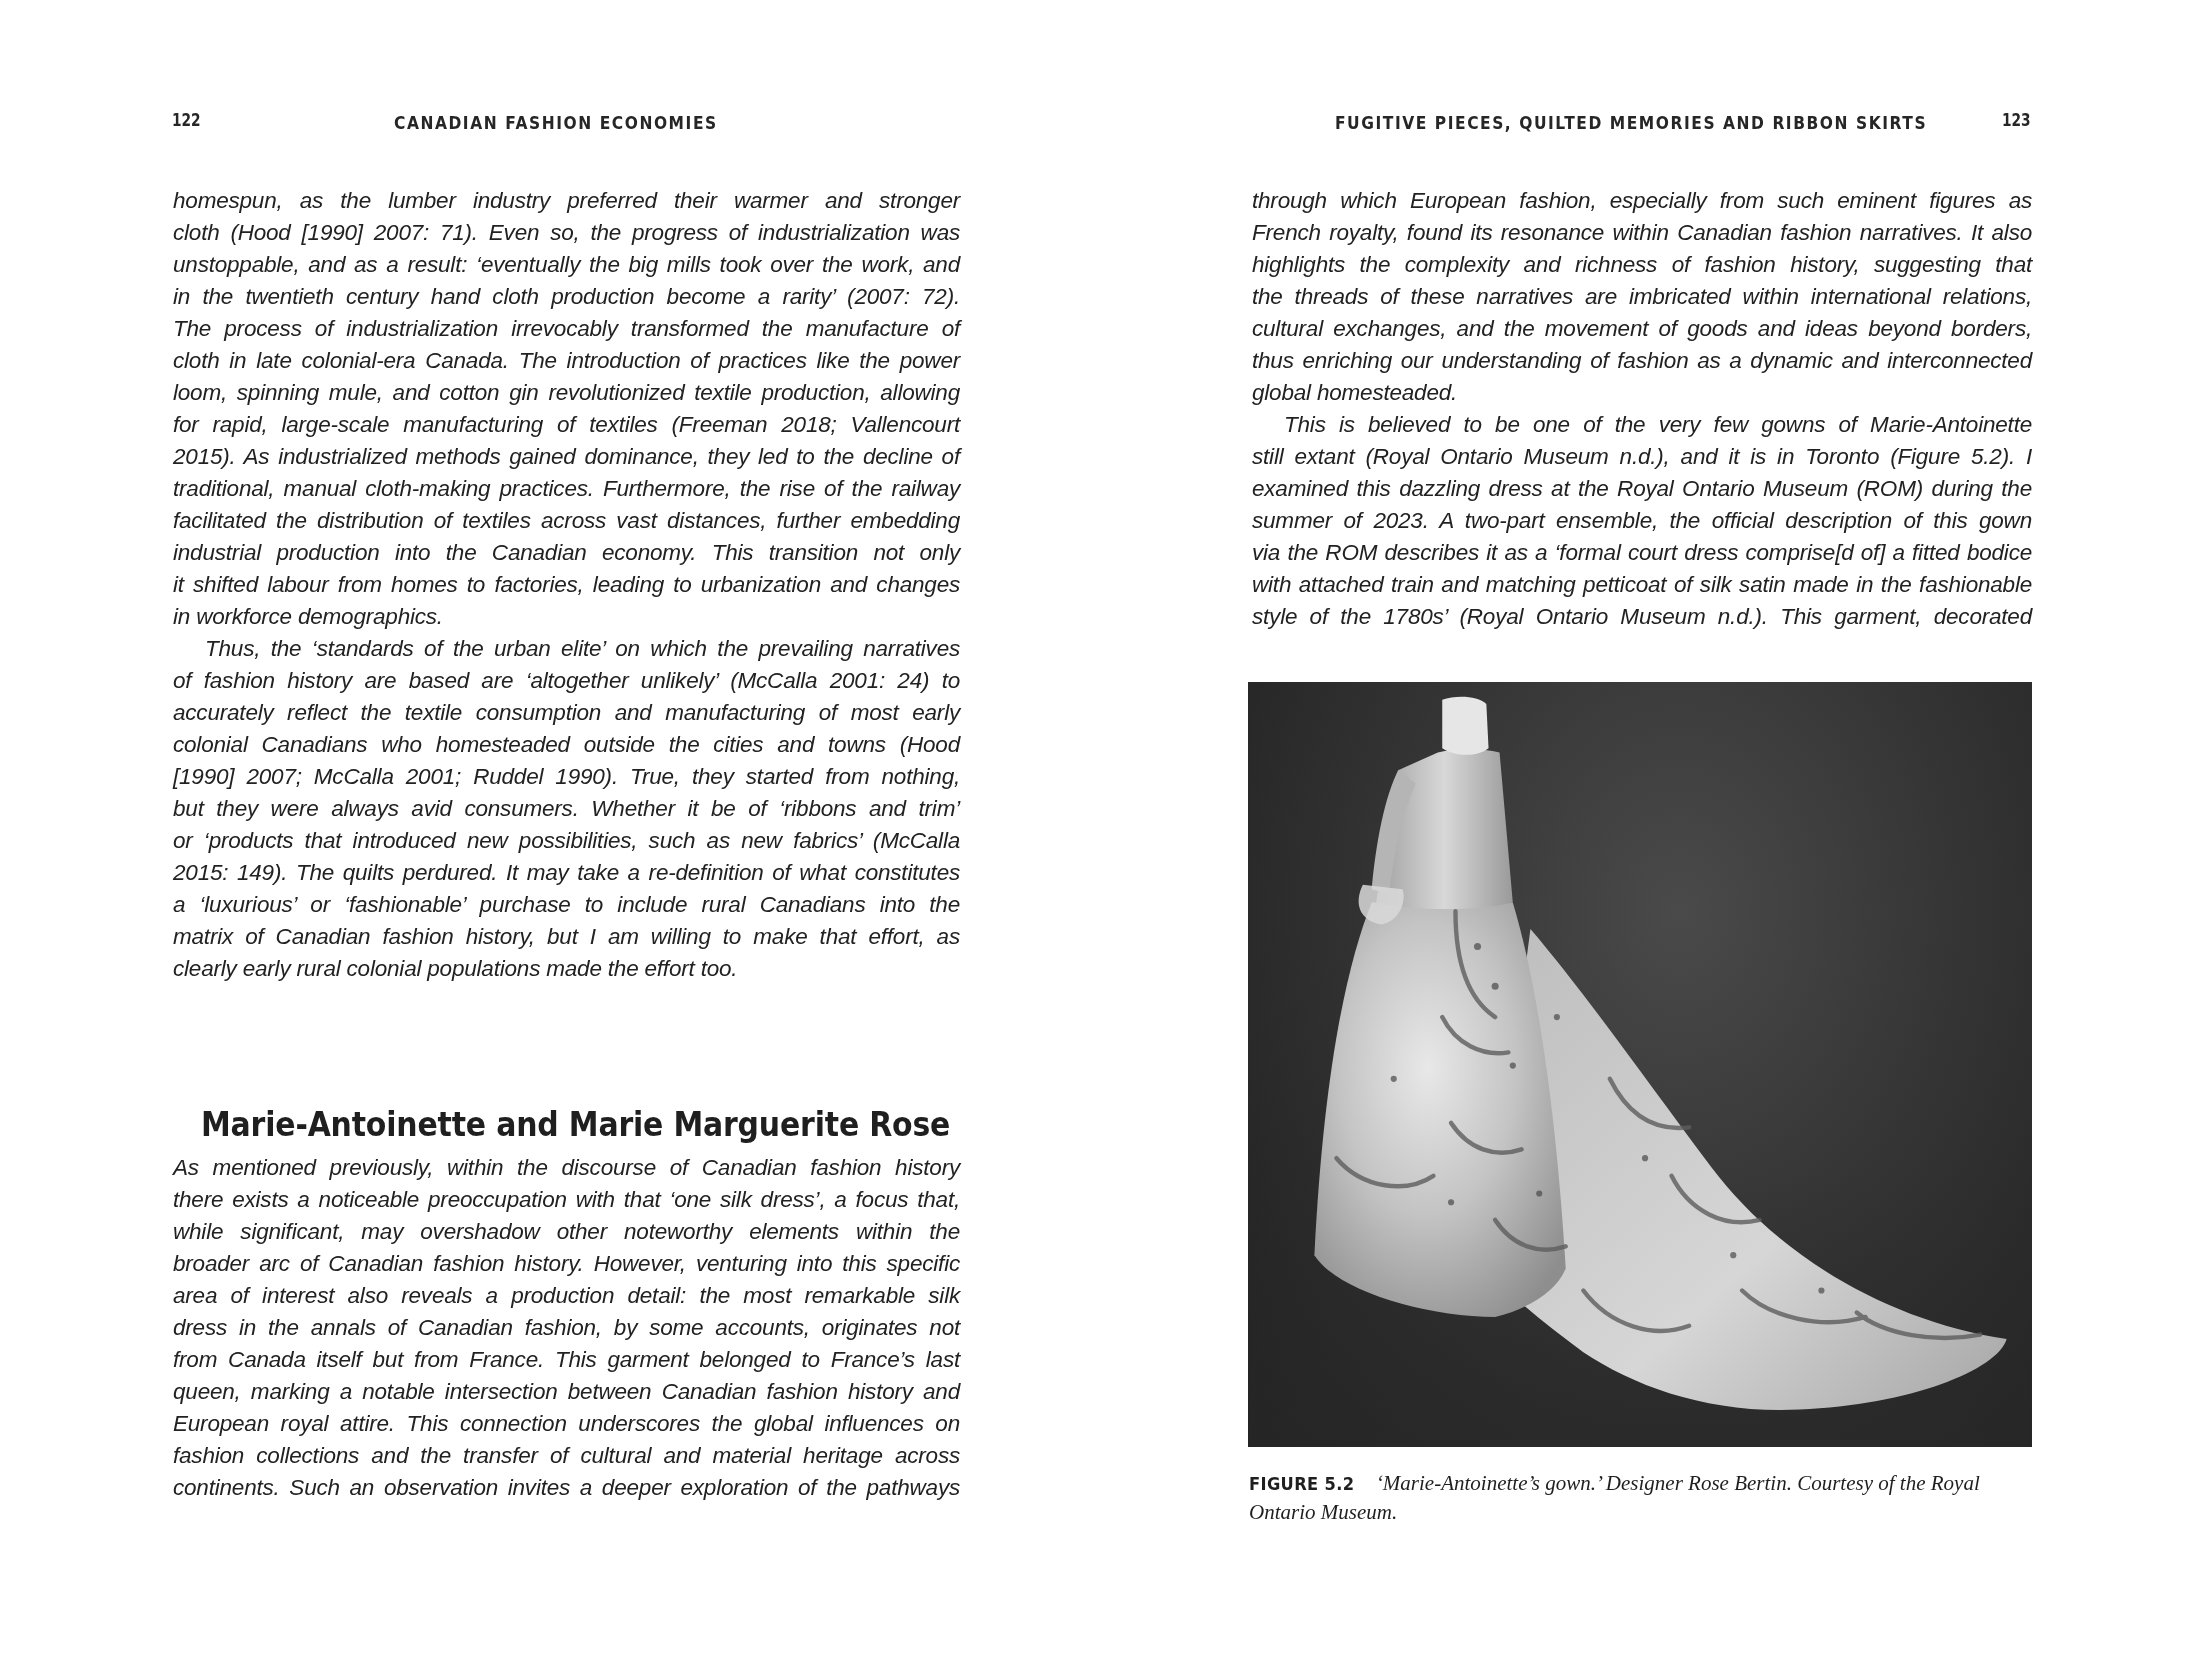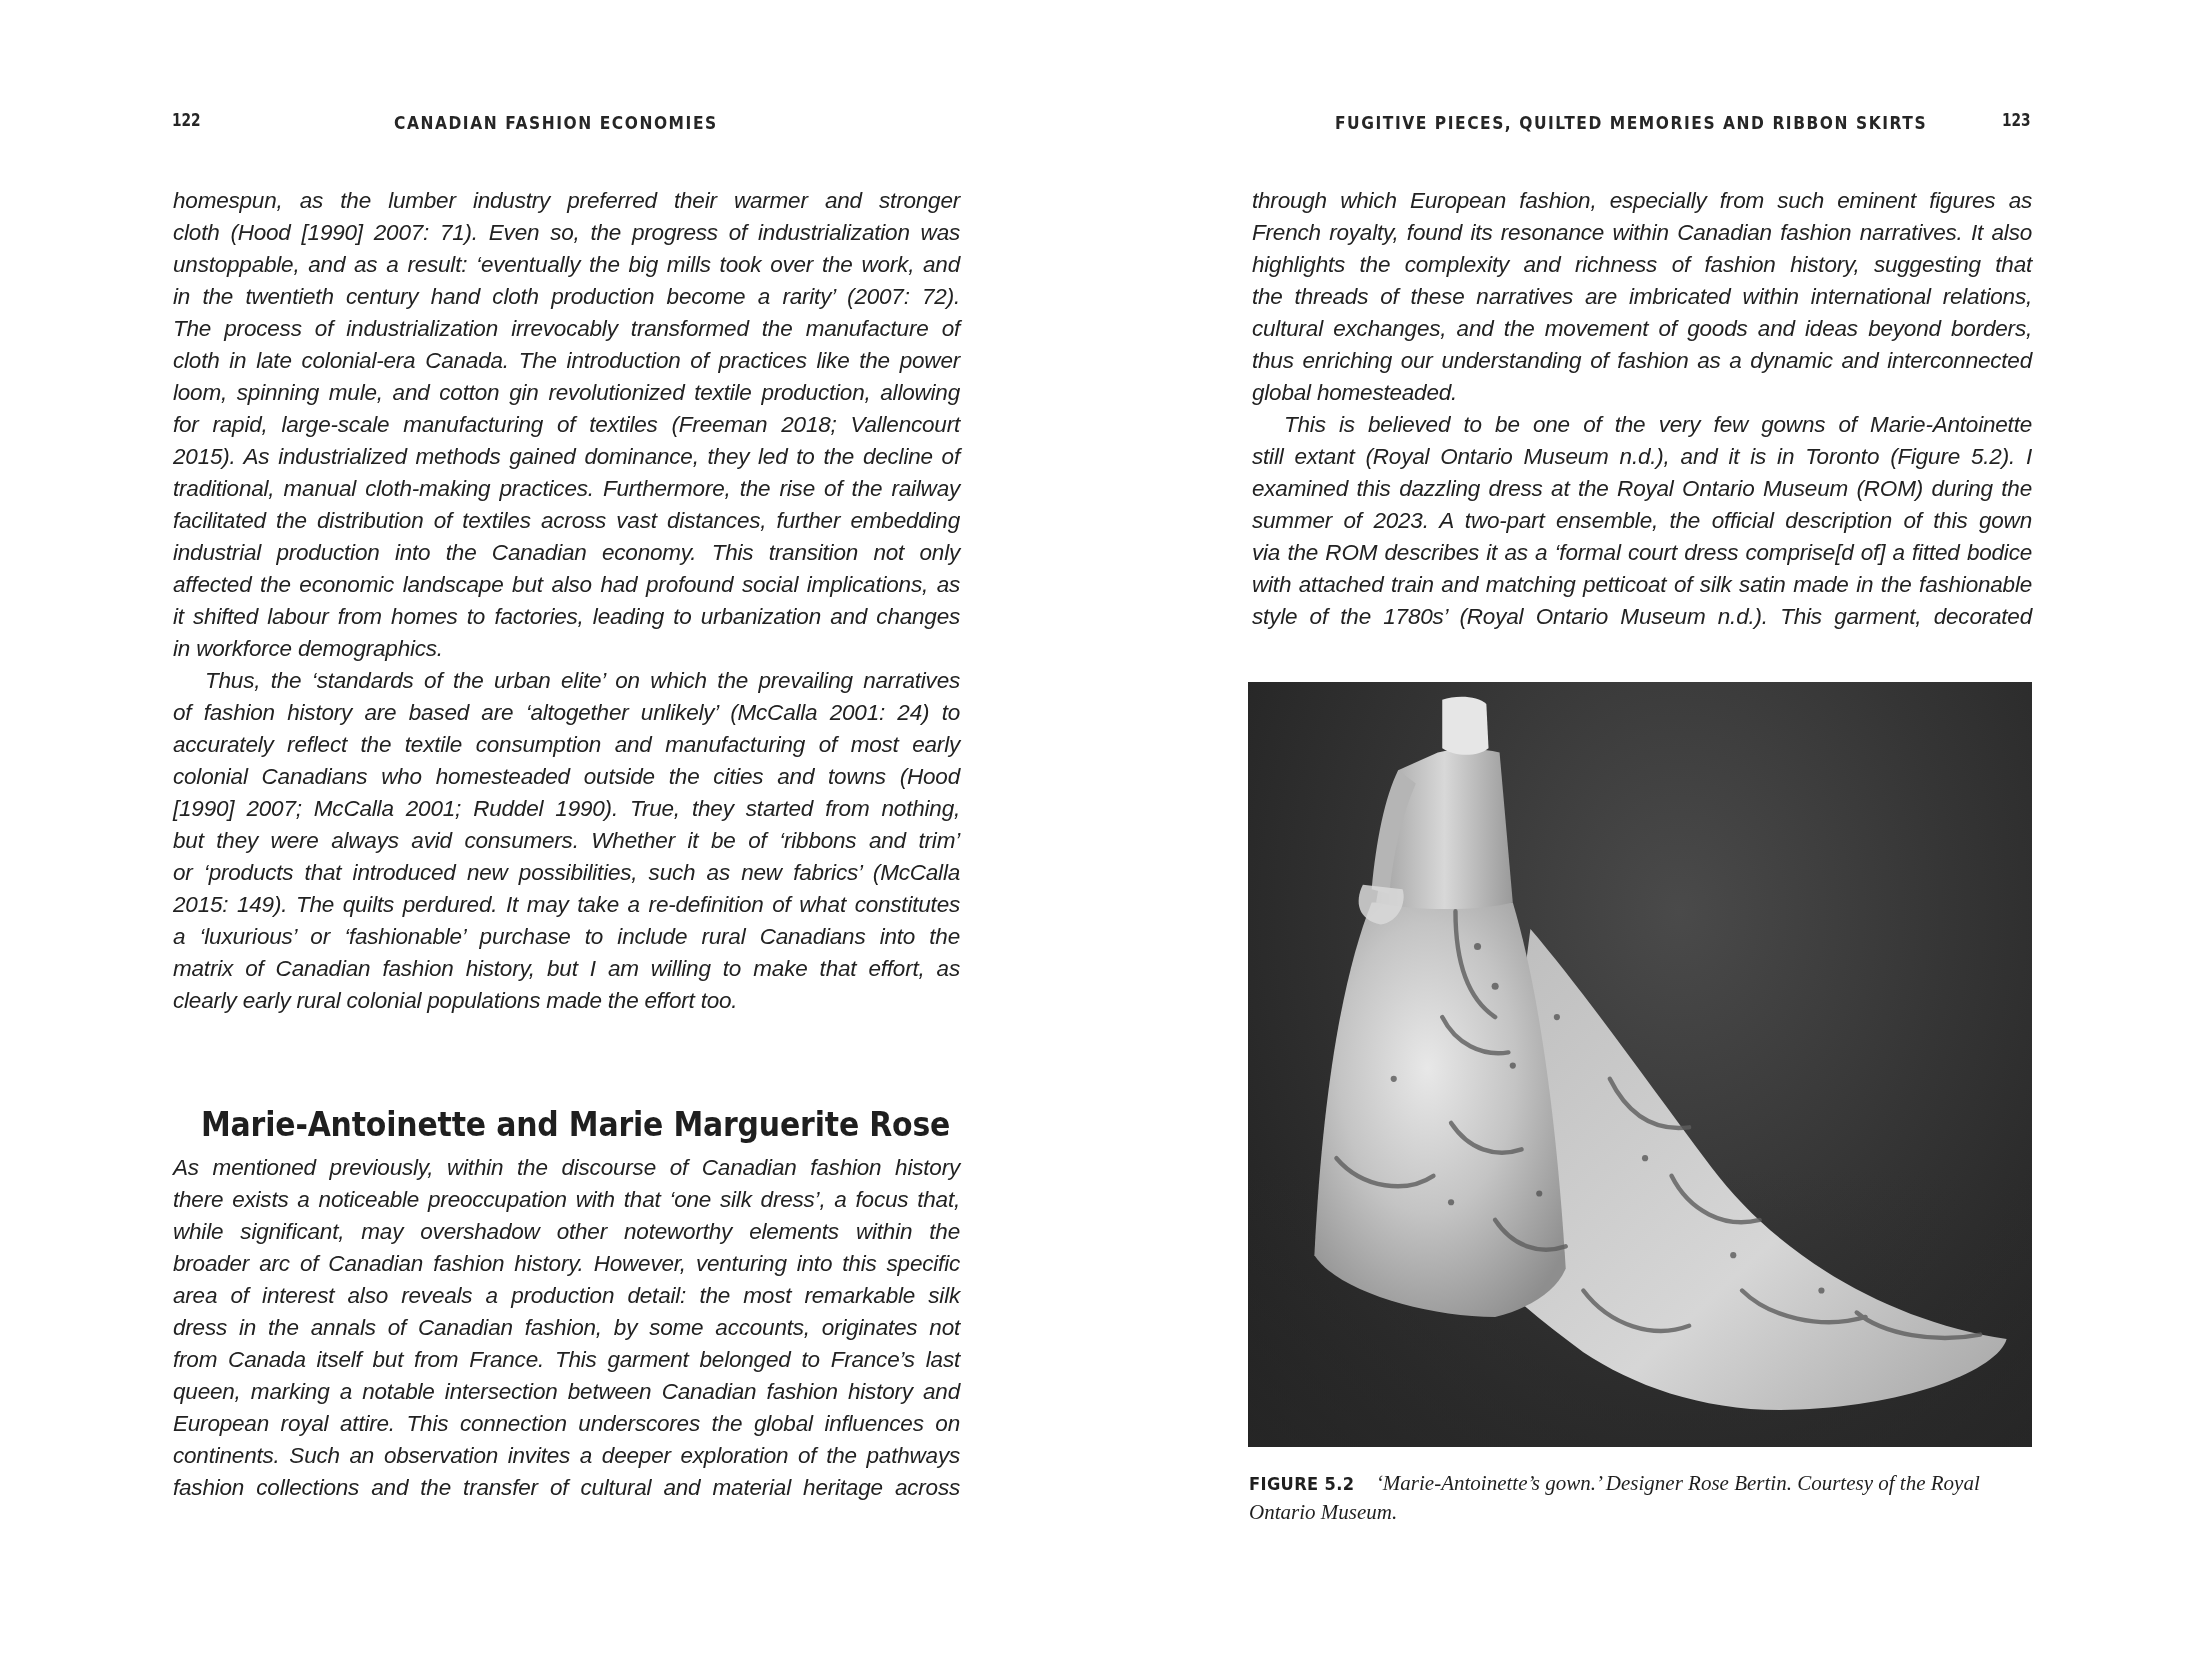--- a/index.html
+++ b/index.html
@@ -141,21 +141,20 @@
     <span class="line">unstoppable, and as a result: ‘eventually the big mills took over the work, and</span>
     <span class="line">in the twentieth century hand cloth production become a rarity’ (2007: 72).</span>
     <span class="line">The process of industrialization irrevocably transformed the manufacture of</span>
     <span class="line">cloth in late colonial-era Canada. The introduction of practices like the power</span>
     <span class="line">loom, spinning mule, and cotton gin revolutionized textile production, allowing</span>
     <span class="line">for rapid, large-scale manufacturing of textiles (Freeman 2018; Vallencourt</span>
     <span class="line">2015). As industrialized methods gained dominance, they led to the decline of</span>
     <span class="line">traditional, manual cloth-making practices. Furthermore, the rise of the railway</span>
     <span class="line">facilitated the distribution of textiles across vast distances, further embedding</span>
     <span class="line">industrial production into the Canadian economy. This transition not only</span>
-    <span class="line">affected the economic landscape but also had profound social implications, as</span>
     <span class="line">it shifted labour from homes to factories, leading to urbanization and changes</span>
     <span class="line last">in workforce demographics.</span>
   </div>
   <div>
     <span class="line indent">Thus, the ‘standards of the urban elite’ on which the prevailing narratives</span>
     <span class="line">of fashion history are based are ‘altogether unlikely’ (McCalla 2001: 24) to</span>
     <span class="line">accurately reflect the textile consumption and manufacturing of most early</span>
     <span class="line">colonial Canadians who homesteaded outside the cities and towns (Hood</span>
     <span class="line">[1990] 2007; McCalla 2001; Ruddel 1990). True, they started from nothing,</span>
     <span class="line">but they were always avid consumers. Whether it be of ‘ribbons and trim’</span>
@@ -173,22 +172,22 @@
   <div>
     <span class="line">As mentioned previously, within the discourse of Canadian fashion history</span>
     <span class="line">there exists a noticeable preoccupation with that ‘one silk dress’, a focus that,</span>
     <span class="line">while significant, may overshadow other noteworthy elements within the</span>
     <span class="line">broader arc of Canadian fashion history. However, venturing into this specific</span>
     <span class="line">area of interest also reveals a production detail: the most remarkable silk</span>
     <span class="line">dress in the annals of Canadian fashion, by some accounts, originates not</span>
     <span class="line">from Canada itself but from France. This garment belonged to France’s last</span>
     <span class="line">queen, marking a notable intersection between Canadian fashion history and</span>
     <span class="line">European royal attire. This connection underscores the global influences on</span>
+    <span class="line">fashion collections and the transfer of cultural and material heritage across</span>
     <span class="line">continents. Such an observation invites a deeper exploration of the pathways</span>
-    <span class="line">fashion collections and the transfer of cultural and material heritage across</span>
   </div>
 </div>
 
 <div class="page page-right">
   <div class="running-head right-head-title">FUGITIVE PIECES, QUILTED MEMORIES AND RIBBON SKIRTS</div>
   <div class="page-number right-page-number">123</div>
 </div>
 
 <div class="text-block right-block-1">
   <div>

